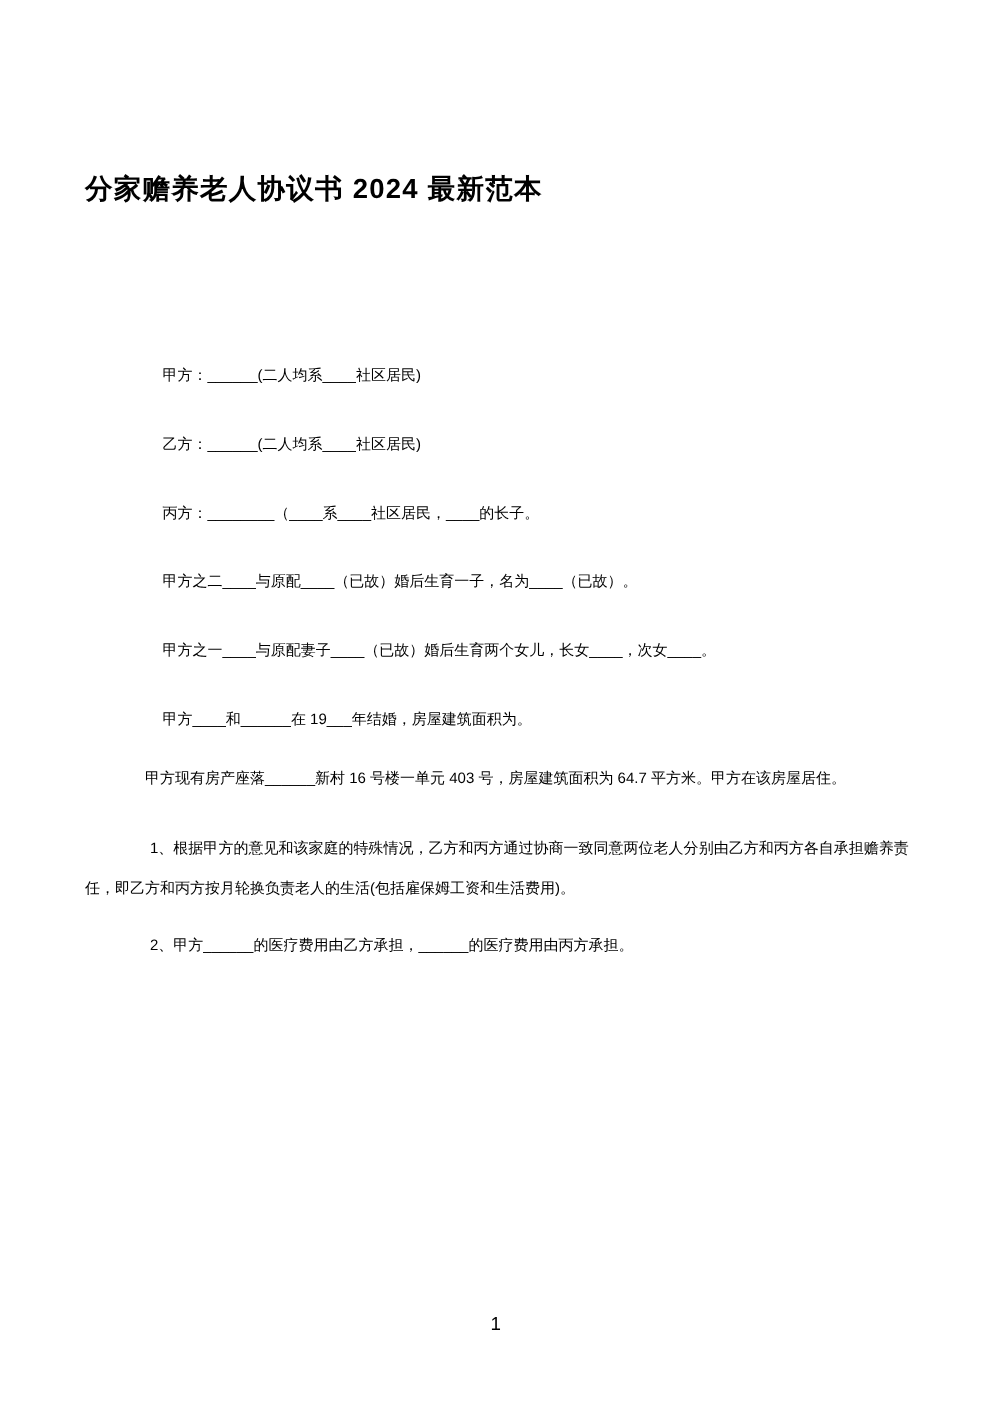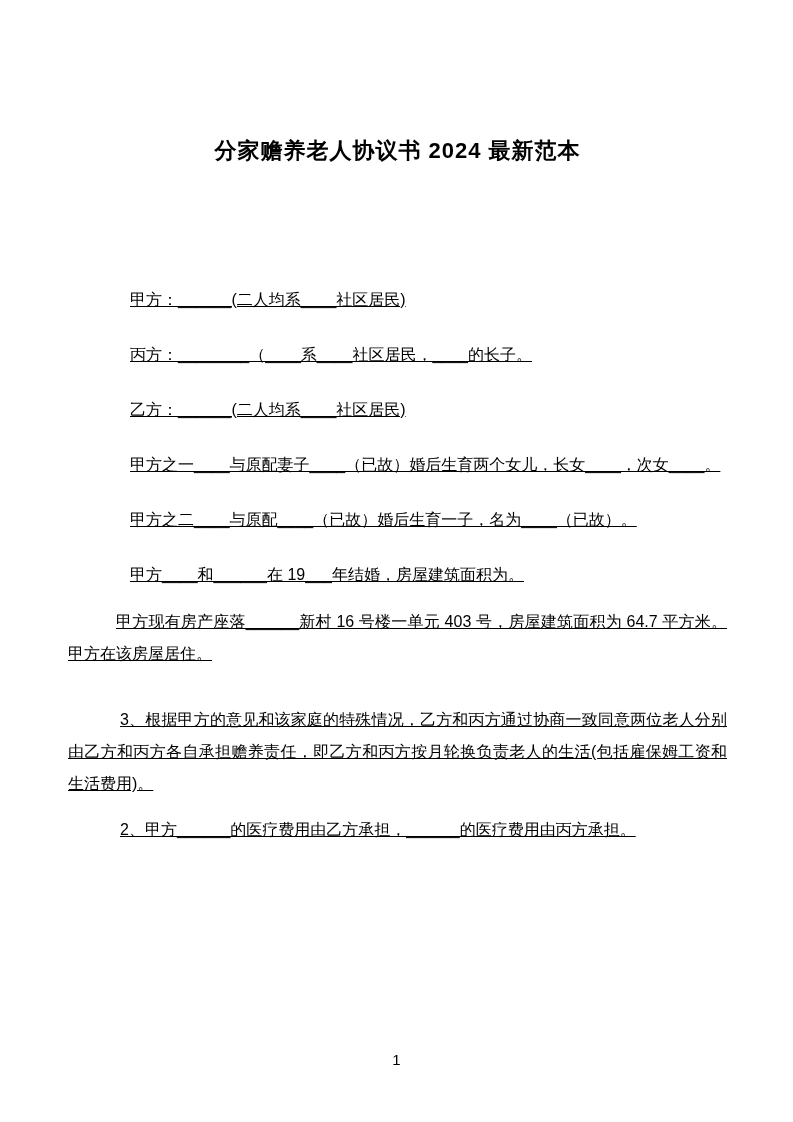--- a/index.html
+++ b/index.html
@@ -15,40 +15,38 @@
     background: #ffffff;
     color: #000000;
     font-family: "Liberation Sans", "DejaVu Sans", sans-serif;
     overflow: hidden;
     box-sizing: border-box;
   }
   .content {
     padding: 136px 66px 0 68px;
   }
   .doc-title {
-    text-align: center;
     font-size: 22px;
     font-weight: 700;
     line-height: 30px;
     letter-spacing: 1px;
     margin: 0 0 118px 0;
   }
   .para {
-    font-size: 16px;
+    font-size: 12px;
     line-height: 32px;
     text-align: justify;
     margin: 0 0 23px 0;
     word-break: break-all;
-    text-decoration: underline;
   }
   .indent-a { text-indent: 62px; }
   .indent-b { text-indent: 48px; }
   .indent-c { text-indent: 52px; }
   .mb-15 { margin-bottom: 15px; }
-  .mb-17 { margin-bottom: 34px; }
+  .mb-17 { margin-bottom: 24px; }
   .mb-14 { margin-bottom: 14px; }
   .mb-0  { margin-bottom: 16px; }
   .page-number {
     position: absolute;
     top: 1050px;
     left: 0;
     right: 0;
     text-align: center;
     font-size: 15px;
     line-height: 20px;
@@ -56,33 +54,33 @@
 </style>
 </head>
 <body>
 
 <div class="page">
   <div class="content">
     <h1 class="doc-title">分家赡养老人协议书 2024 最新范本</h1>
 
     <p class="para indent-a">甲方：______(二人均系____社区居民)</p>
 
+    <p class="para indent-a">乙方：______(二人均系____社区居民)</p>
+
     <p class="para indent-a">丙方：________（____系____社区居民，____的长子。</p>
 
-    <p class="para indent-a">乙方：______(二人均系____社区居民)</p>
 
+    <p class="para indent-a">甲方之二____与原配____（已故）婚后生育一子，名为____（已故）。</p>
 
     <p class="para indent-a">甲方之一____与原配妻子____（已故）婚后生育两个女儿，长女____，次女____。</p>
-
-    <p class="para indent-a">甲方之二____与原配____（已故）婚后生育一子，名为____（已故）。</p>
 
     <p class="para indent-a mb-15">甲方____和______在 19___年结婚，房屋建筑面积为。</p>
 
     <p class="para indent-b mb-17">甲方现有房产座落______新村 16 号楼一单元 403 号，房屋建筑面积为 64.7 平方米。甲方在该房屋居住。</p>
 
 
-    <p class="para indent-c mb-14">3、根据甲方的意见和该家庭的特殊情况，乙方和丙方通过协商一致同意两位老人分别由乙方和丙方各自承担赡养责任，即乙方和丙方按月轮换负责老人的生活(包括雇保姆工资和生活费用)。</p>
+    <p class="para indent-c mb-14">1、根据甲方的意见和该家庭的特殊情况，乙方和丙方通过协商一致同意两位老人分别由乙方和丙方各自承担赡养责任，即乙方和丙方按月轮换负责老人的生活(包括雇保姆工资和生活费用)。</p>
 
     <p class="para indent-c mb-0">2、甲方______的医疗费用由乙方承担，______的医疗费用由丙方承担。</p>
   </div>
 
   <div class="page-number">1</div>
 </div>
 
 </body></html>

